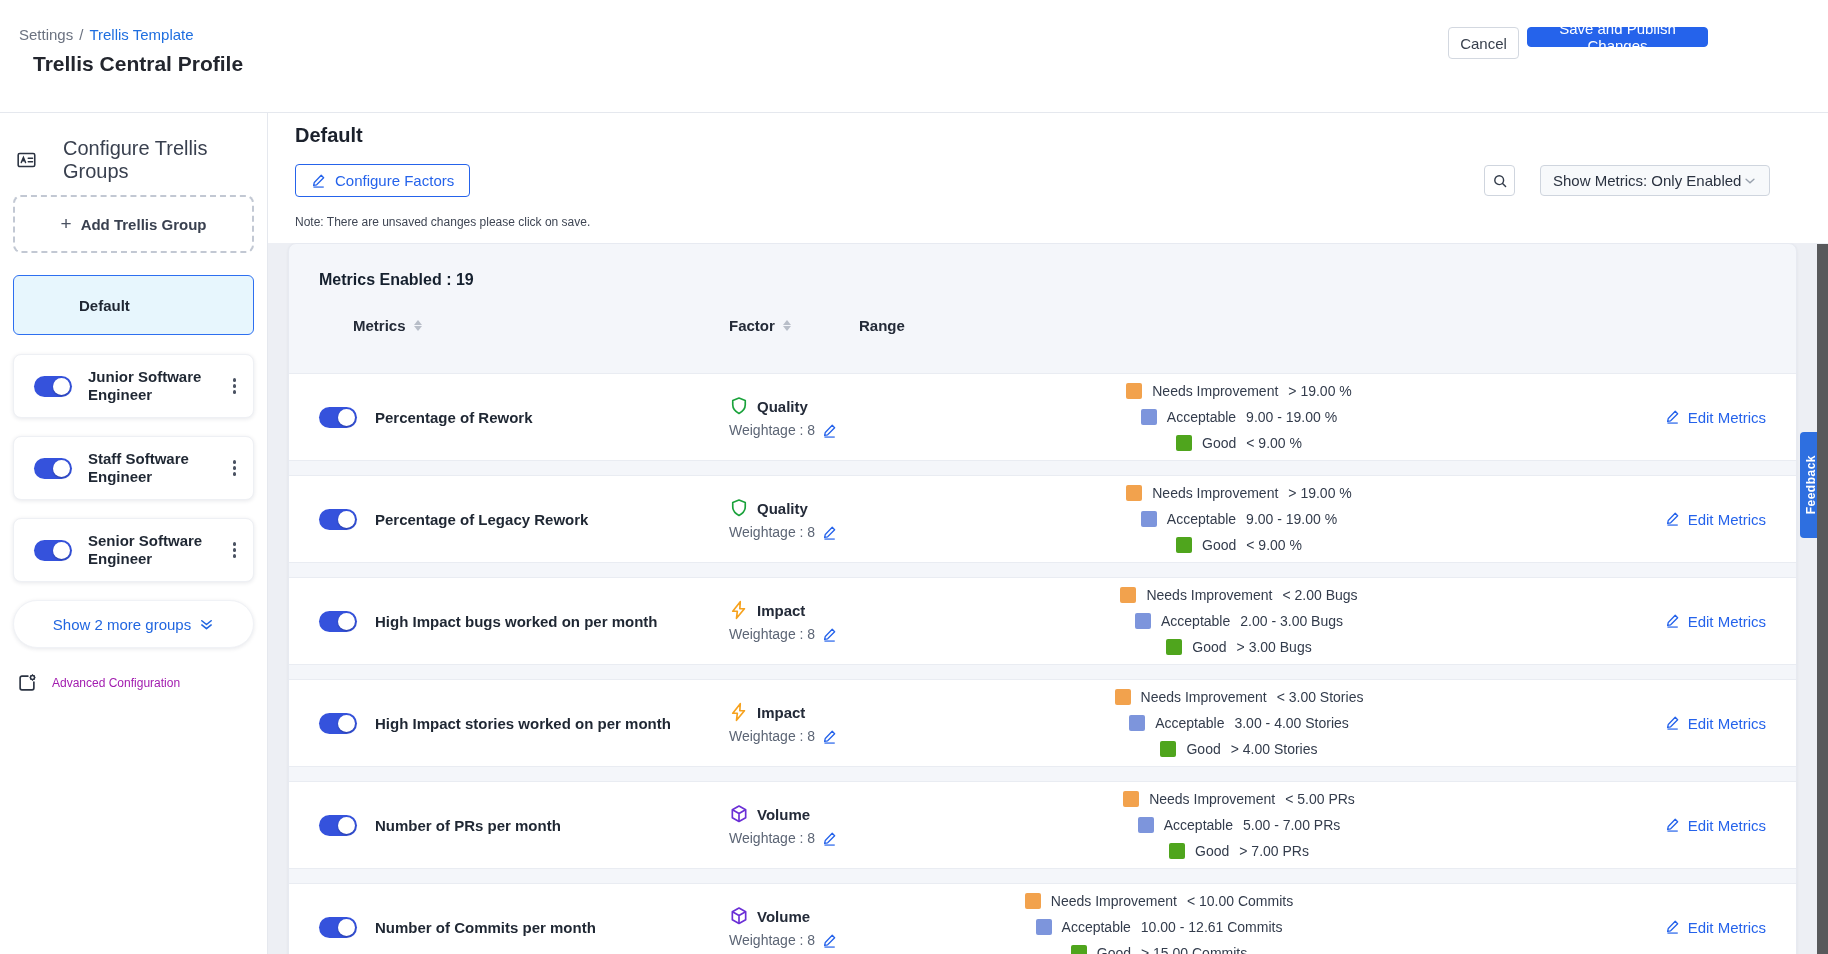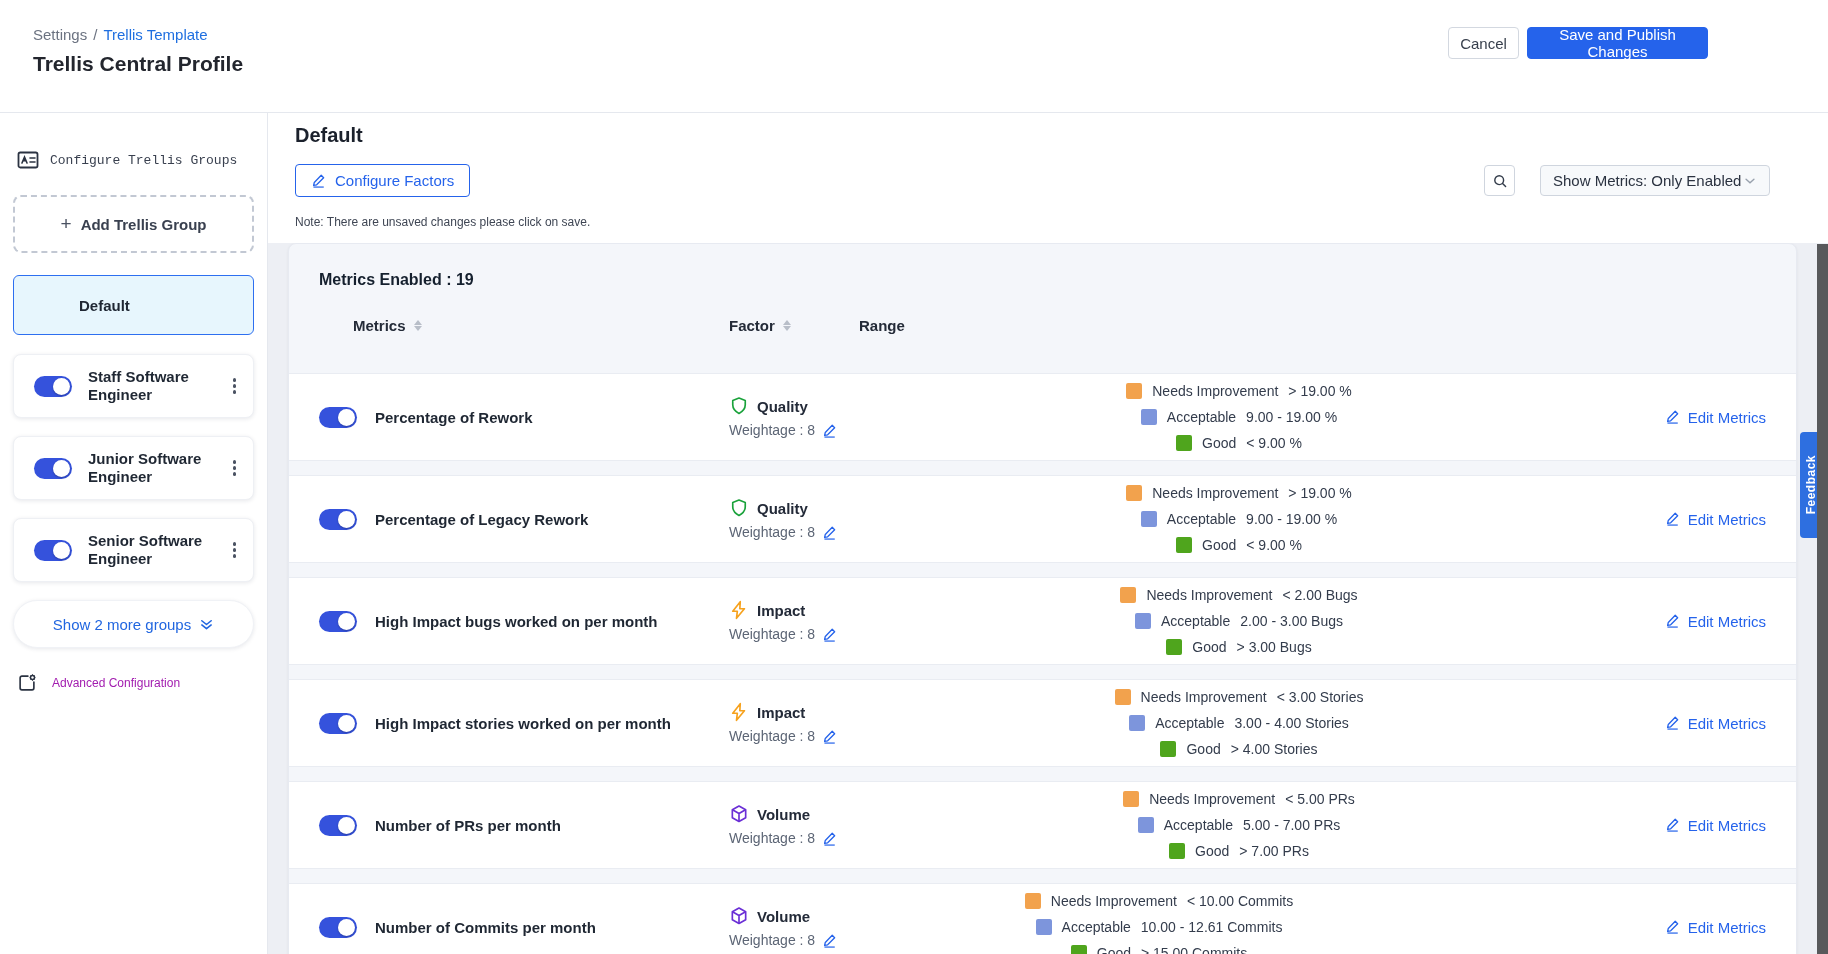--- a/index.html
+++ b/index.html
@@ -1,31 +1,31 @@
 <!DOCTYPE html>
 <html><head>
 <meta charset="utf-8">
 <style>
   * { box-sizing: border-box; margin: 0; padding: 0; }
   html,body { width:1828px; height:954px; overflow:hidden; }
   body { font-family:"Liberation Sans", sans-serif; background:#edeff4; position:relative; color:#1f2733; }
 
   
   .top-header { position:absolute; top:0; left:0; right:0; height:113px; background:#fff; border-bottom:1px solid #e5e8ee; z-index:5; }
-  .breadcrumb { position:absolute; left:33px; top:26px; font-size:15px; color:#6b7280; }
+  .breadcrumb { position:absolute; left:19px; top:26px; font-size:15px; color:#6b7280; }
   .breadcrumb .crumb-link { color:#1f6fe0; cursor:pointer; }
   .breadcrumb .sep { margin:0 6px; color:#6b7280; }
   .page-title { position:absolute; left:33px; top:52px; font-size:21px; font-weight:700; color:#23262e; }
   .btn { display:inline-flex; align-items:center; justify-content:center; border-radius:4px; font-size:15px; cursor:pointer; }
   .btn-cancel { position:absolute; top:27px; right:309px; width:71px; height:32px; background:#fff; border:1px solid #d3d8e0; color:#373f4c; }
-  .btn-save { position:absolute; top:27px; right:120px; width:181px; height:32px; background:#2563eb; border:1px solid #2563eb; color:#fff; }
+  .btn-save { position:absolute; top:27px; right:120px; width:181px; height:20px; background:#2563eb; border:1px solid #2563eb; color:#fff; }
 
   
   .sidebar { position:absolute; left:0; top:113px; bottom:0; width:268px; background:#fff; border-right:1px solid #e5e8ee; padding-top:34px; z-index:4; }
-  .side-title { display:flex; align-items:center; gap:10px; padding:0 16px; height:26px; color:#39404f; font-size:13px;font-family:Liberation Mono, monospace; }
+  .side-title { display:flex; align-items:center; gap:26px; padding:0 16px; height:26px; color:#39404f; font-size:20px; }
   .side-title .ic { width:24px; height:24px; color:#2b3342; }
   .add-box { margin:22px 13px 0; height:58px; border:2px dashed #c2c8d3; border-radius:8px; display:flex; align-items:center; justify-content:center; gap:9px; color:#39404f; font-weight:700; font-size:15px; cursor:pointer; background:#fff; }
   .add-box .plus { font-size:19px; font-weight:400; color:#4a5262; }
   .default-card { margin:22px 13px 0; height:60px; background:#e7f6fd; border:1px solid #2d6ff0; border-radius:6px; display:flex; align-items:center; padding-left:65px; font-size:15px; font-weight:700; color:#1f2733; cursor:pointer; }
   .group-card { margin:19px 13px 0; height:64px; background:#fff; border:1px solid #eef0f4; border-radius:8px; box-shadow:0 1px 4px rgba(20,30,60,.10); display:flex; align-items:center; padding:0 12px 0 20px; cursor:pointer; }
   .group-card + .group-card { margin-top:18px; }
   .group-name { margin-left:16px; font-size:15px; font-weight:700; color:#1f2733; line-height:18px; max-width:125px; }
   .group-card .kebab { margin-left:auto; }
   .kebab { display:flex; flex-direction:column; gap:2.5px; padding:5px; cursor:pointer; }
   .kebab i { width:3.5px; height:3.5px; border-radius:50%; background:#4a5262; }
@@ -150,32 +150,32 @@
   </div>
 
   <div class="default-card">
     <span>Default</span>
   </div>
 
   <div class="group-card">
     <span class="toggle">
         <span class="knob"></span>
       </span>
-    <span class="group-name">Staff Software Engineer</span>
+    <span class="group-name">Junior Software Engineer</span>
     <span class="kebab">
         <i></i>
         <i></i>
         <i></i>
       </span>
   </div>
   <div class="group-card">
     <span class="toggle">
         <span class="knob"></span>
       </span>
-    <span class="group-name">Junior Software Engineer</span>
+    <span class="group-name">Staff Software Engineer</span>
     <span class="kebab">
         <i></i>
         <i></i>
         <i></i>
       </span>
   </div>
   <div class="group-card">
     <span class="toggle">
         <span class="knob"></span>
       </span>

